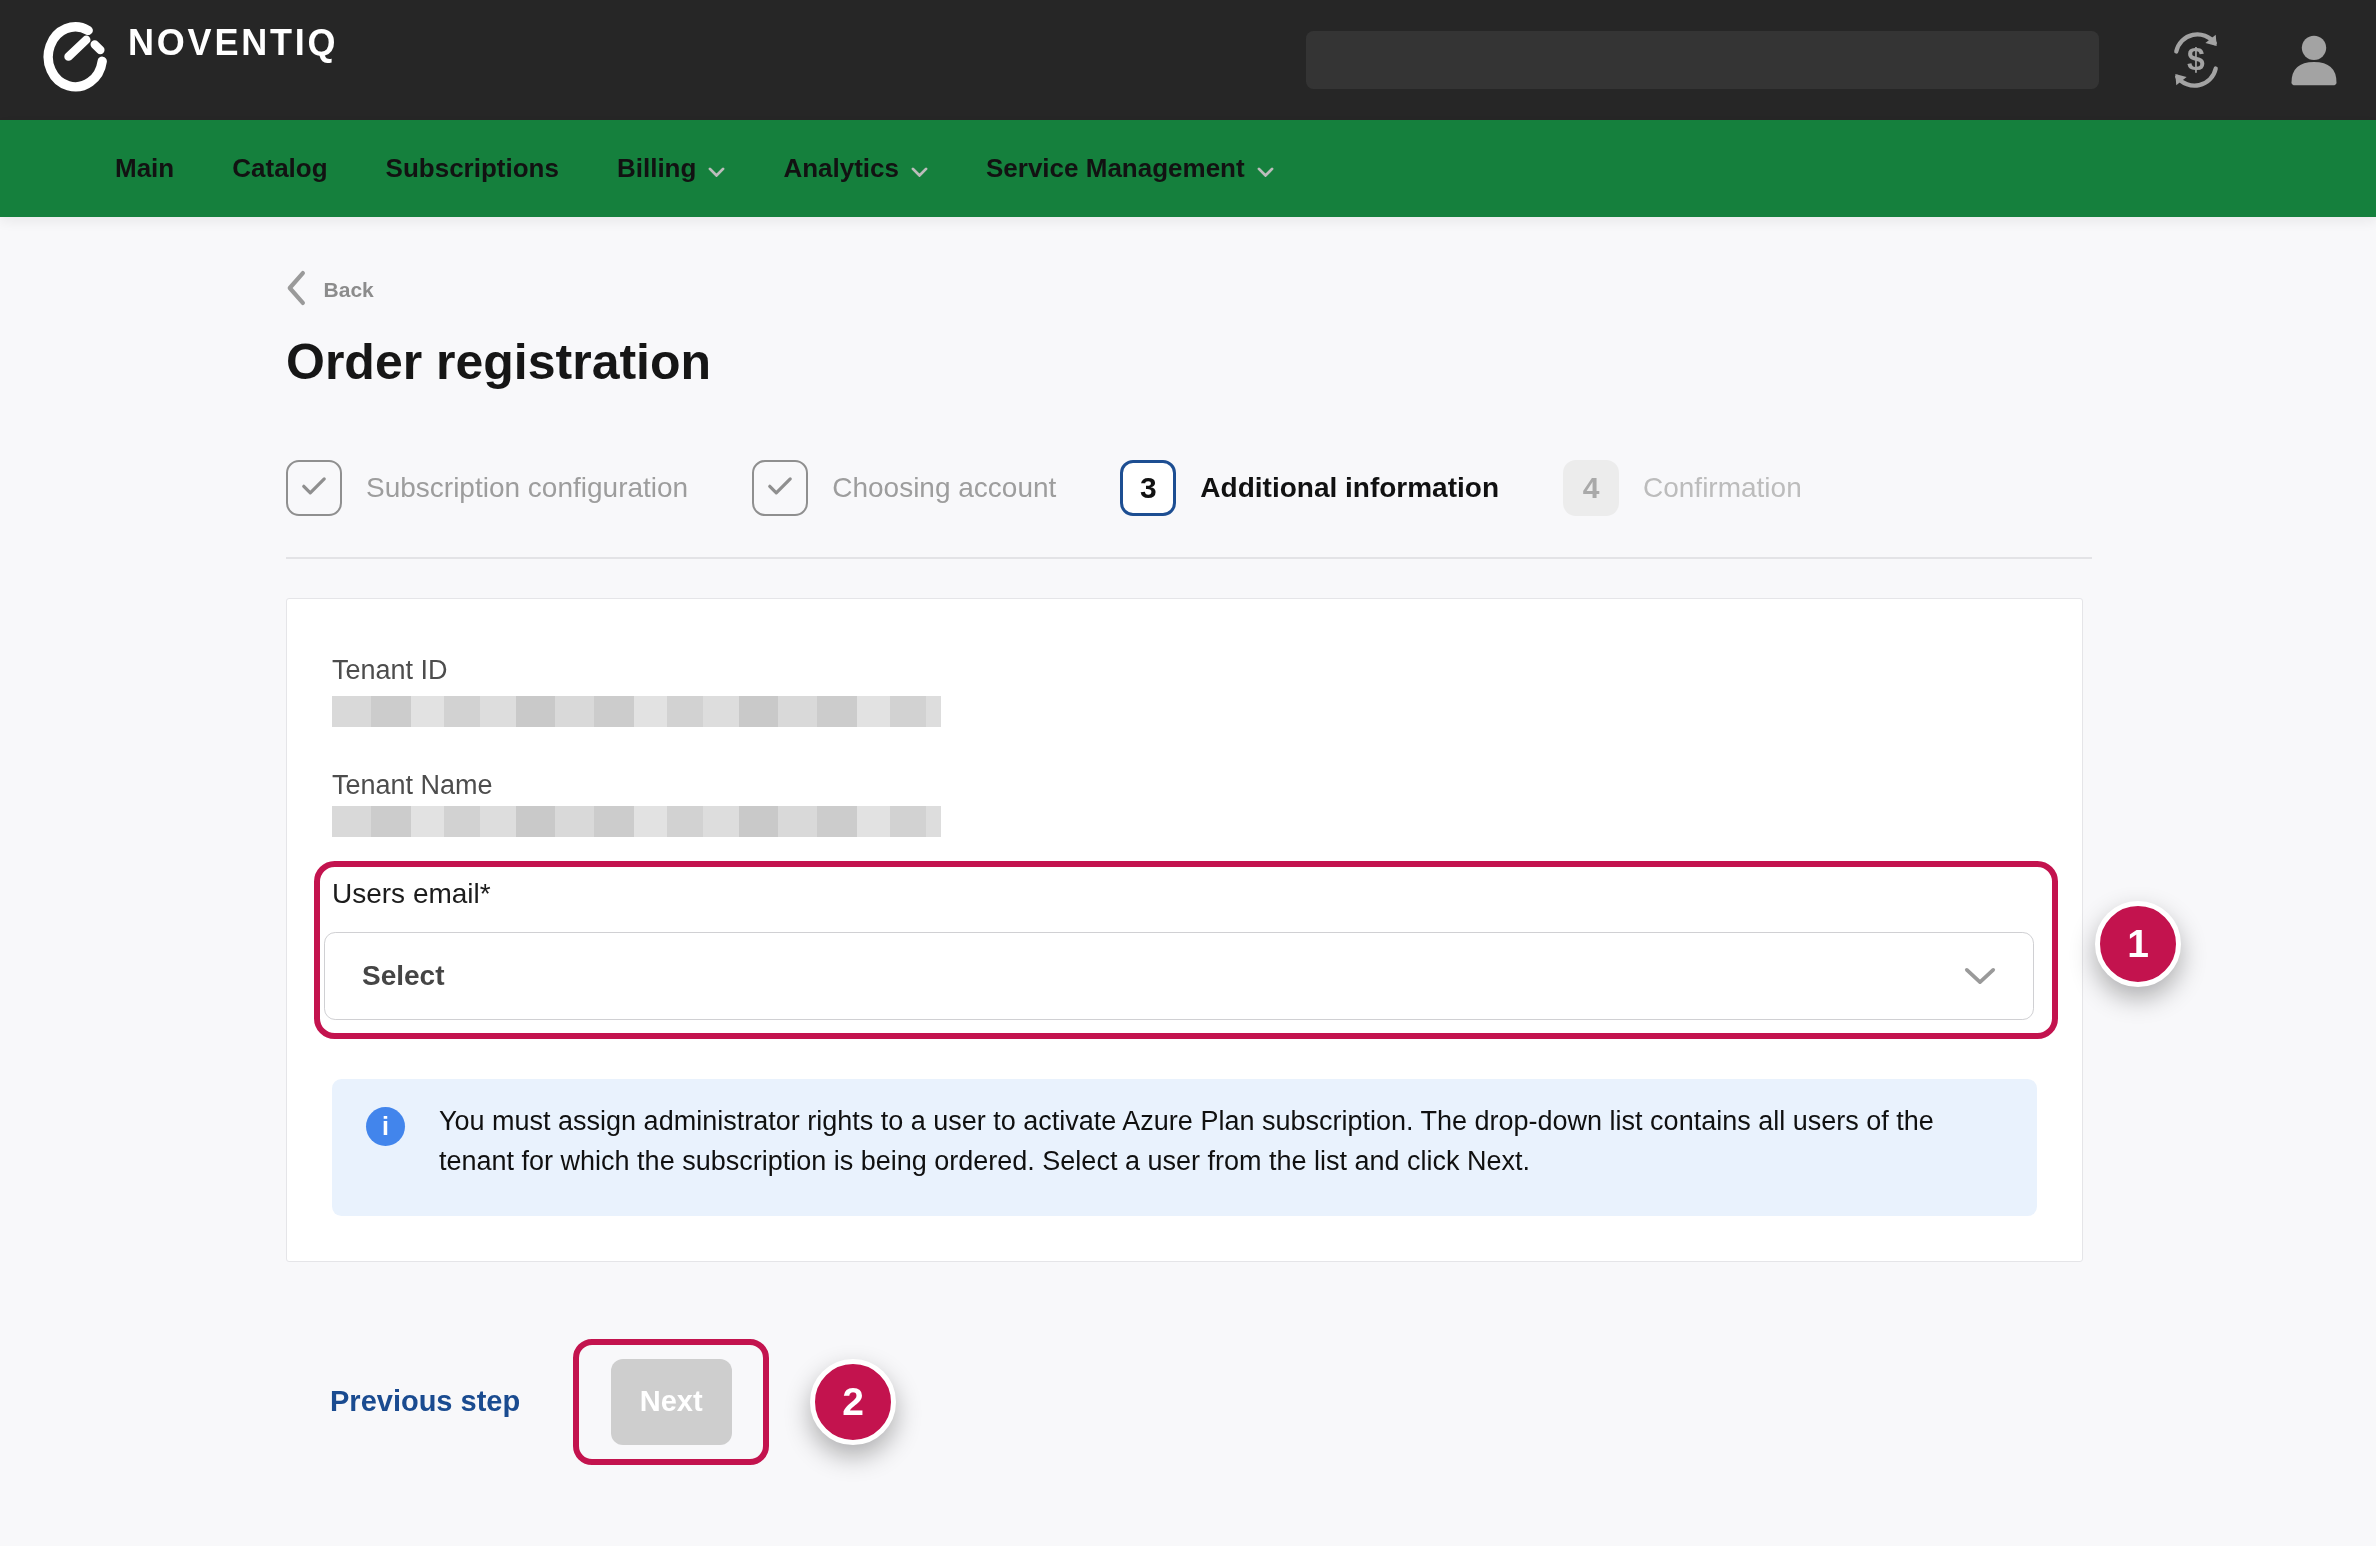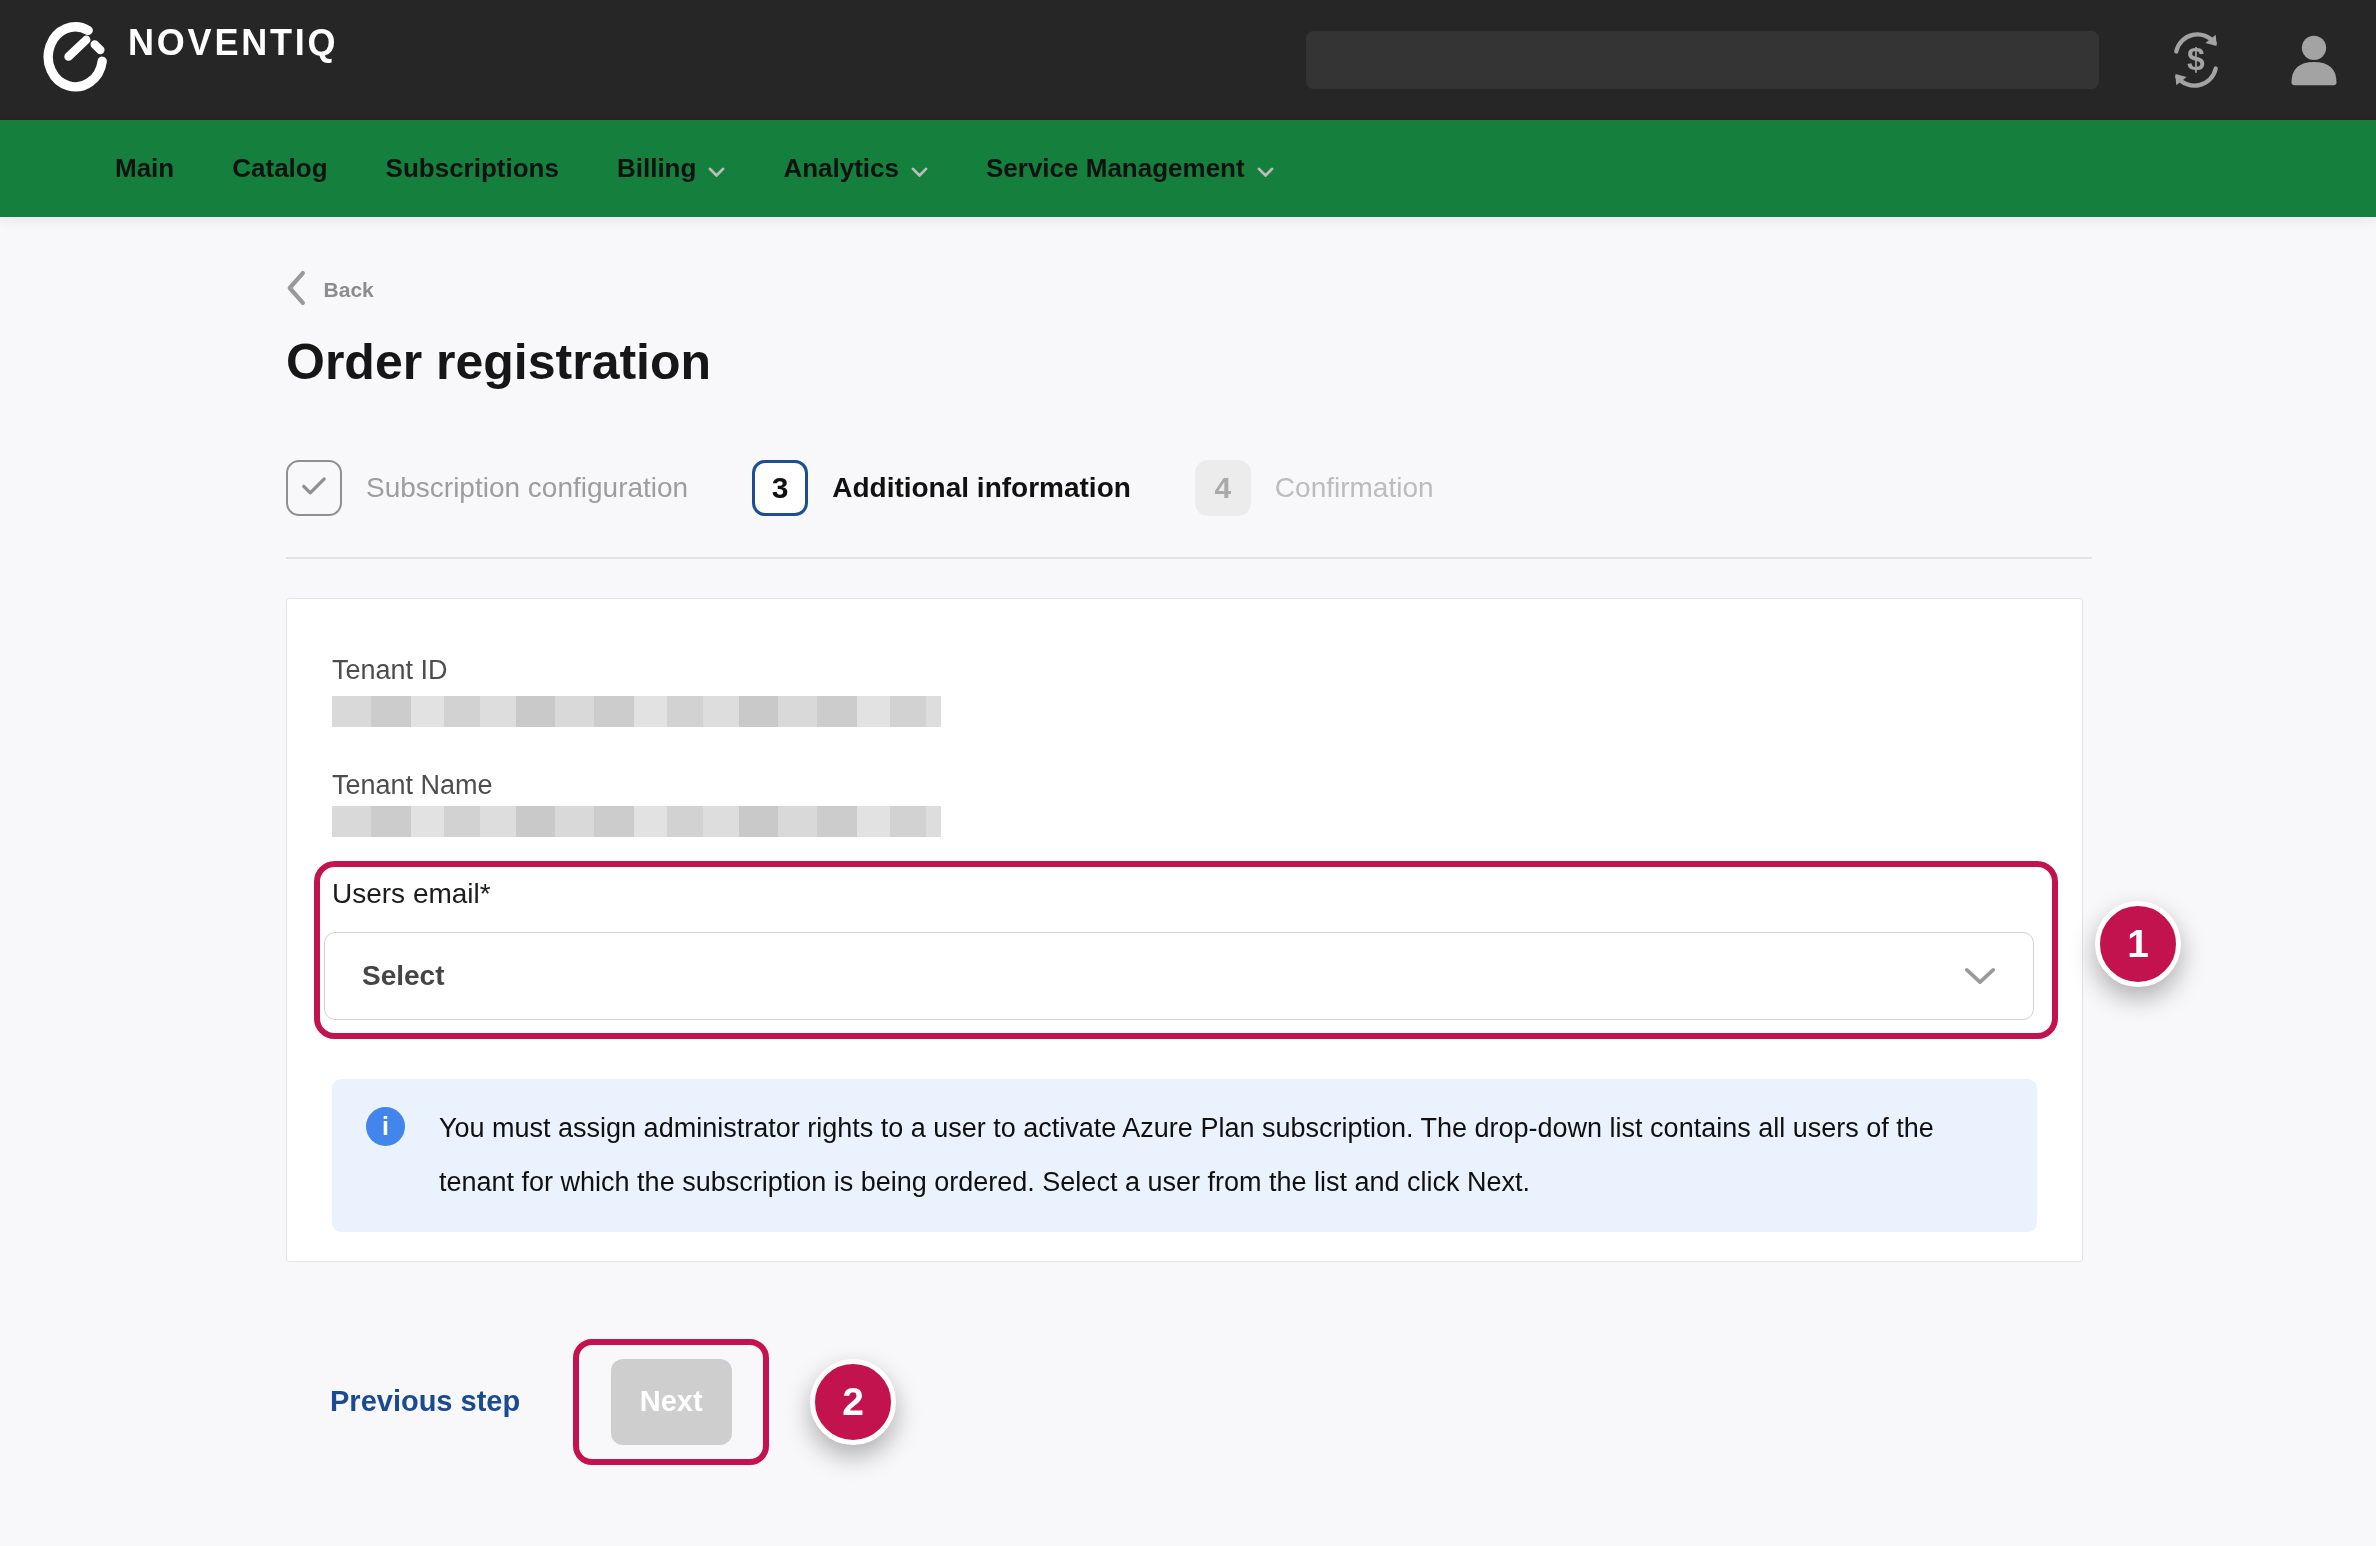--- a/index.html
+++ b/index.html
@@ -51,21 +51,21 @@
   .users-label { position:absolute; left:45px; top:279px; font-size:28px; color:#1c1c1c; }
   .select-control { position:absolute; left:37px; top:333px; width:1710px; height:88px; background:#fff;
       border:1.9px solid #d0d0d3; border-radius:11.2px; display:flex; align-items:center; padding:0 37px; cursor:pointer; }
   .select-value { font-size:28px; font-weight:700; color:#454545; }
   .select-chevron { margin-left:auto; display:flex; align-items:center; }
 
   .info-box { position:absolute; left:45px; top:480px; width:1705px; min-height:137px; background:#e9f2fd;
       border-radius:9.4px; display:flex; align-items:flex-start; padding:22.5px 28px 22.5px 34px; }
   .info-icon { width:39px; height:39px; border-radius:50%; background:#4285ec; color:#fff; display:flex;
       align-items:center; justify-content:center; font-size:25px; font-weight:700; flex:0 0 auto; margin-top:5.6px; }
-  .info-text { margin-left:34px; width:1499px; font-size:27px; line-height:54px; color:#101010; }
+  .info-text { margin-left:34px; width:1499px; font-size:27px; line-height:40px; color:#101010; }
 
   .actions { margin-top:77px; display:flex; align-items:center; height:126px; }
   .prev-link { margin-left:44px; font-size:29px; font-weight:700; color:#1a4b90; cursor:pointer; }
   .next-wrap { margin-left:53px; width:196px; height:126px; border:6.6px solid #c3134e; border-radius:19px;
       display:flex; align-items:center; justify-content:center; }
   .next-btn { width:121px; height:86px; background:#cecece; color:#ffffff; font-family:inherit; font-size:29px;
       font-weight:700; border:none; border-radius:12px; cursor:not-allowed; }
 
   .badge { position:absolute; width:86px; height:86px; border-radius:50%; background:#c3134e; border:5.6px solid #ffffff;
       box-shadow:0 11.2px 26px rgba(0,0,0,.30); color:#fff; display:flex; align-items:center; justify-content:center;
@@ -154,20 +154,28 @@
 
     <div class="stepper">
       <div class="step step-done">
         <div class="step-box">
           <span><svg width="26" height="20.6" viewBox="0 0 28 22">
                 <path d="M3 11 L10 18 L25 3" stroke="#8f8f8f" stroke-width="3.5" fill="none" stroke-linecap="round" stroke-linejoin="round"></path>
               </svg></span>
         </div>
         <span class="step-label">Subscription configuration</span>
       </div>
+      <div class="step step-done">
+        <div class="step-box">
+          <span><svg width="26" height="20.6" viewBox="0 0 28 22">
+                <path d="M3 11 L10 18 L25 3" stroke="#8f8f8f" stroke-width="3.5" fill="none" stroke-linecap="round" stroke-linejoin="round"></path>
+              </svg></span>
+        </div>
+        <span class="step-label">Choosing account</span>
+      </div>
       <div class="step step-active">
         <div class="step-box">3</div>
         <span class="step-label">Additional information</span>
       </div>
       <div class="step step-upcoming">
         <div class="step-box">4</div>
         <span class="step-label">Confirmation</span>
       </div>
     </div>
 

